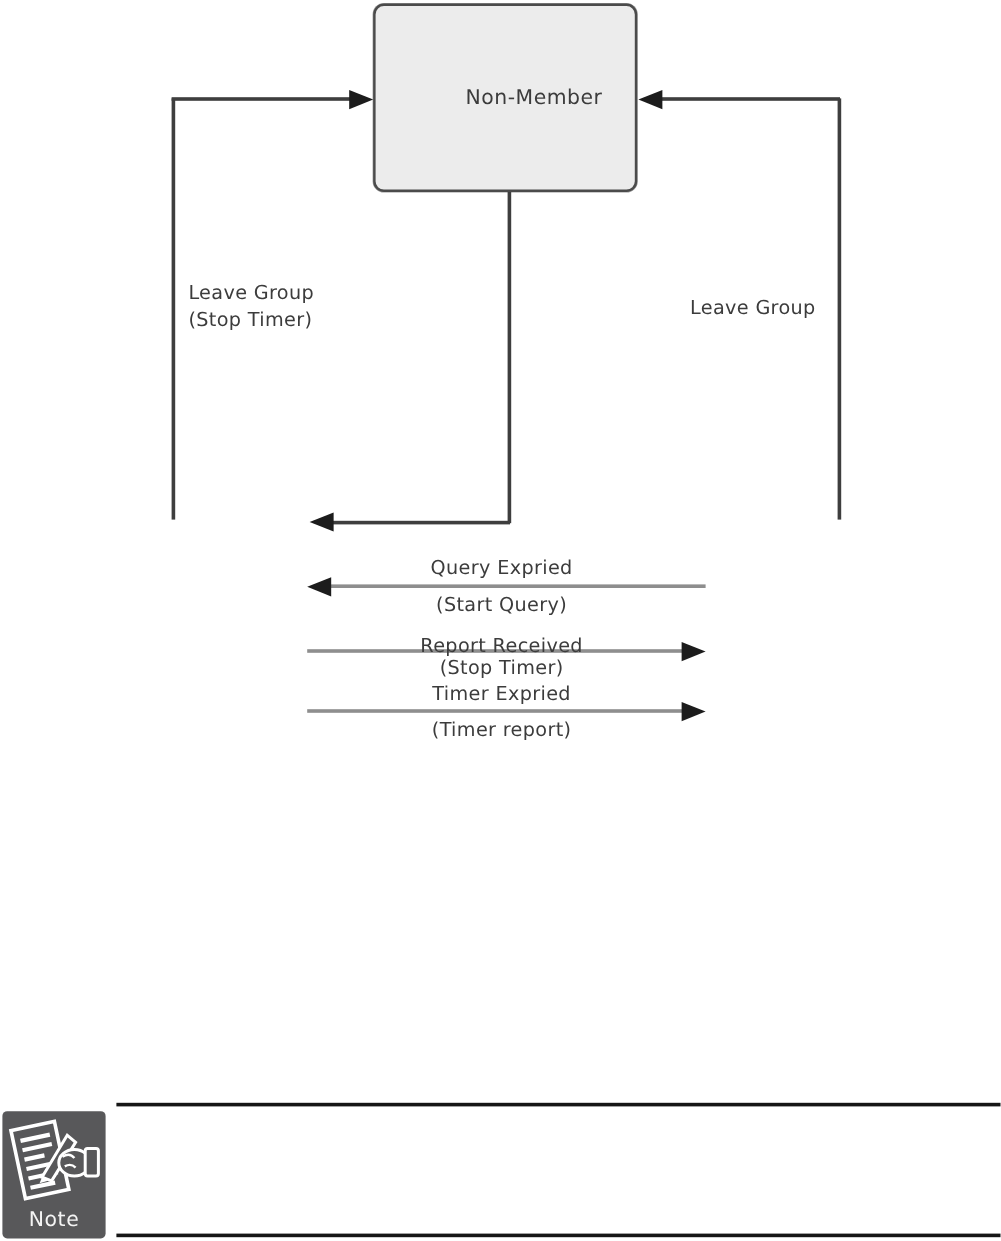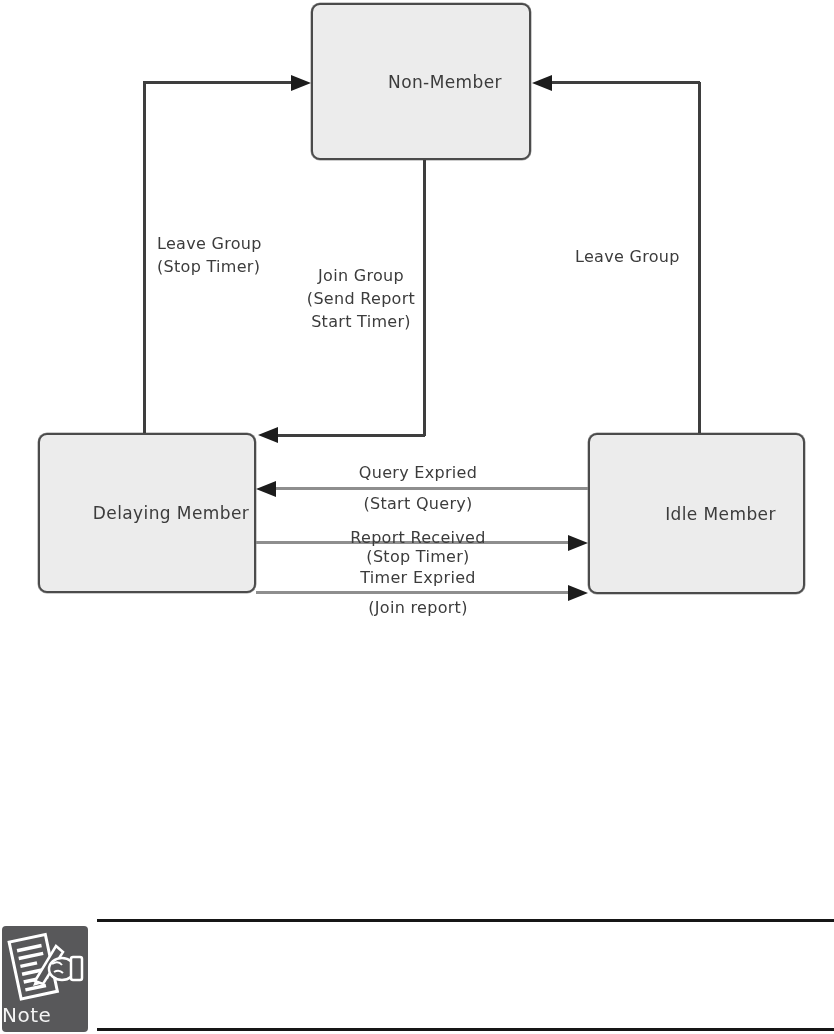--- a/index.html
+++ b/index.html
@@ -42,55 +42,44 @@
   
   .rule { position:absolute; left:97px; width:737px; height:3px; background:#161616; }
   .rule-top    { top:919px; }
   .rule-bottom { top:1028px; }
   .note-icon {
     position:absolute; left:2px; top:926px; width:86px; height:106px;
     background:#58585a; border-radius:4px; overflow:hidden;
   }
   .note-icon svg { position:absolute; left:0; top:0; }
   .note-icon .note-label {
-    position:absolute; left:0; right:0; bottom:5px; 
-    color:#f4f4f4; font-size:20px; letter-spacing:0.5px;
+    position:absolute; left:0; right:0; bottom:5px; text-align:center;
+    color:#f4f4f4; font-size:17px; letter-spacing:0.5px;
   }
 </style>
 </head>
 <body>
 
 <div class="page">
 
   <div class="state state-non-member">
     <span>Non-Member</span>
-  </div>
-  <div class="state state-delaying">
-    <span>Delaying Member</span>
-  </div>
-  <div class="state state-idle">
-    <span>Idle Member</span>
   </div>
 
   <div class="line" style="left:143px; top:82px; width:2.5px; height:351px;"></div>
   <div class="line" style="left:143px; top:81px; width:150px; height:2.5px;"></div>
   <div class="arrow right" style="left:291px; top:75px;"></div>
   <div class="edge-label" style="left:157px; top:232px;">
     <span>Leave Group</span>
     <span>(Stop Timer)</span>
   </div>
 
   <div class="line" style="left:423px; top:160px; width:2.5px; height:276px;"></div>
   <div class="line" style="left:276px; top:434px; width:149px; height:2.5px;"></div>
   <div class="arrow left" style="left:258px; top:427px;"></div>
-  <div class="edge-label center" style="left:296px; top:264px; width:130px;">
-    <span>Join Group</span>
-    <span>(Send Report</span>
-    <span>Start Timer)</span>
-  </div>
 
   <div class="line" style="left:698px; top:82px; width:2.5px; height:351px;"></div>
   <div class="line" style="left:550px; top:81px; width:150px; height:2.5px;"></div>
   <div class="arrow left" style="left:532px; top:75px;"></div>
   <div class="edge-label" style="left:575px; top:245px;">
     <span>Leave Group</span>
   </div>
 
   <div class="line gray" style="left:274px; top:487px; width:314px; height:3px;"></div>
   <div class="arrow left" style="left:256px; top:481px;"></div>
@@ -98,21 +87,21 @@
   <div class="mid-label" style="left:418px; top:494px;">(Start Query)</div>
 
   <div class="line gray" style="left:256px; top:541px; width:314px; height:3px;"></div>
   <div class="arrow right" style="left:568px; top:535px;"></div>
   <div class="mid-label" style="left:418px; top:516px;margin-top:12px;">Report Received</div>
   <div class="mid-label" style="left:418px; top:547px;">(Stop Timer)</div>
 
   <div class="line gray" style="left:256px; top:591px; width:314px; height:3px;"></div>
   <div class="arrow right" style="left:568px; top:585px;"></div>
   <div class="mid-label" style="left:418px; top:568px;text-align:right;">Timer Expried</div>
-  <div class="mid-label" style="left:418px; top:598px;">(Join report)</div>
+  <div class="mid-label" style="left:418px; top:598px;">(Timer report)</div>
 
   <div class="rule rule-top"></div>
   <div class="rule rule-bottom"></div>
 
   <div class="note-icon">
     <svg width="86" height="80" viewBox="0 0 86 80">
 
       <g transform="rotate(-12 30 42)">
         <rect x="13" y="12" width="37" height="58" fill="none" stroke="#ffffff" stroke-width="3"></rect>
         <line x1="19" y1="22" x2="44" y2="22" stroke="#ffffff" stroke-width="3.5"></line>

